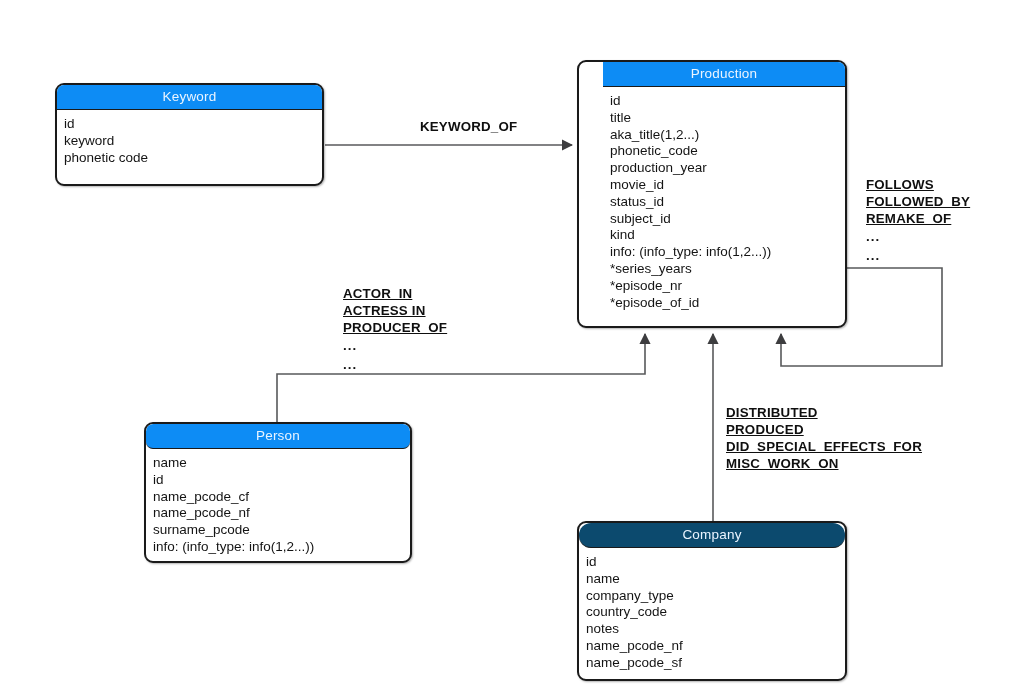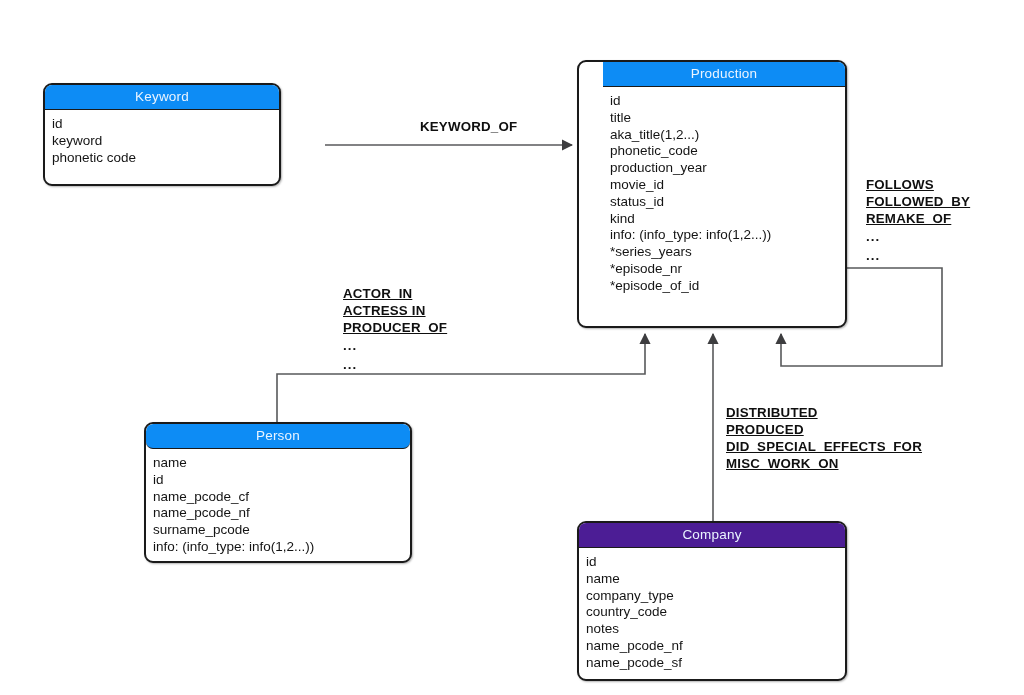--- a/index.html
+++ b/index.html
@@ -97,39 +97,40 @@
 
     <path d="M 325 145 L 572 145" fill="none" stroke="#58595b" stroke-width="1.6" marker-end="url(#arrow)"></path>
 
     <path d="M 277 422 L 277 374 L 645 374 L 645 334" fill="none" stroke="#58595b" stroke-width="1.6" marker-end="url(#arrow)"></path>
 
     <path d="M 713 521 L 713 334" fill="none" stroke="#58595b" stroke-width="1.6" marker-end="url(#arrow)"></path>
 
     <path d="M 847 268 L 942 268 L 942 366 L 781 366 L 781 334" fill="none" stroke="#58595b" stroke-width="1.6" marker-end="url(#arrow)"></path>
   </svg>
 
-  <div class="entity" style="left:43px; top:83px; width:238px; height:103px;">
+  <div class="entity" style="left:55px; top:83px; width:269px; height:103px;">
     <div class="entity-header" style="background:#0d8cf5;">Keyword</div>
     <div class="entity-body">
       <div class="attr">id</div>
       <div class="attr">keyword</div>
       <div class="attr">phonetic code</div>
     </div>
   </div>
 
   <div class="entity" style="left:577px; top:60px; width:270px; height:268px;padding-left:24px;">
     <div class="entity-header" style="background:#0d8cf5;">Production</div>
     <div class="entity-body">
       <div class="attr">id</div>
       <div class="attr">title</div>
       <div class="attr">aka_title(1,2...)</div>
       <div class="attr">phonetic_code</div>
       <div class="attr">production_year</div>
       <div class="attr">movie_id</div>
       <div class="attr">status_id</div>
+      <div class="attr">subject_id</div>
       <div class="attr">kind</div>
       <div class="attr">info: (info_type: info(1,2...))</div>
       <div class="attr">*series_years</div>
       <div class="attr">*episode_nr</div>
       <div class="attr">*episode_of_id</div>
     </div>
   </div>
 
   <div class="entity" style="left:144px; top:422px; width:268px; height:141px;">
     <div class="entity-header" style="background:#0d8cf5;border-radius:7px;">Person</div>
@@ -137,21 +138,21 @@
       <div class="attr">name</div>
       <div class="attr">id</div>
       <div class="attr">name_pcode_cf</div>
       <div class="attr">name_pcode_nf</div>
       <div class="attr">surname_pcode</div>
       <div class="attr">info: (info_type: info(1,2...))</div>
     </div>
   </div>
 
   <div class="entity" style="left:577px; top:521px; width:270px; height:160px;">
-    <div class="entity-header" style="background:#4c1d95;">Company</div>
+    <div class="entity-header" style="background:#0c4a6e;border-radius:12px;">Company</div>
     <div class="entity-body">
       <div class="attr">id</div>
       <div class="attr">name</div>
       <div class="attr">company_type</div>
       <div class="attr">country_code</div>
       <div class="attr">notes</div>
       <div class="attr">name_pcode_nf</div>
       <div class="attr">name_pcode_sf</div>
     </div>
   </div>

